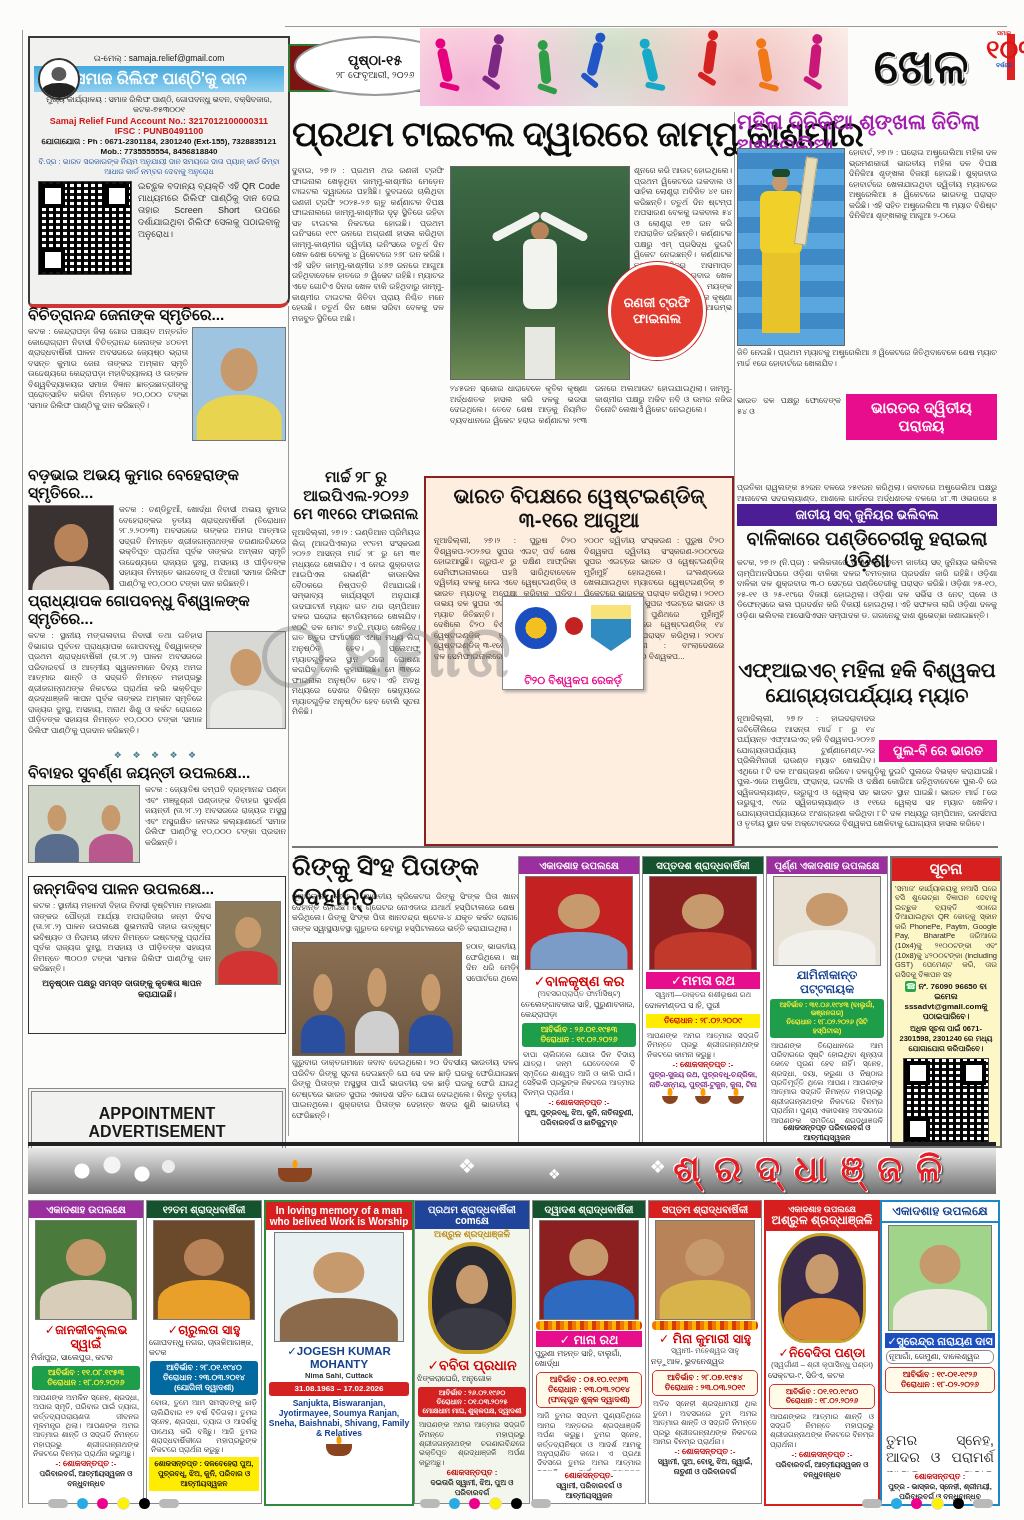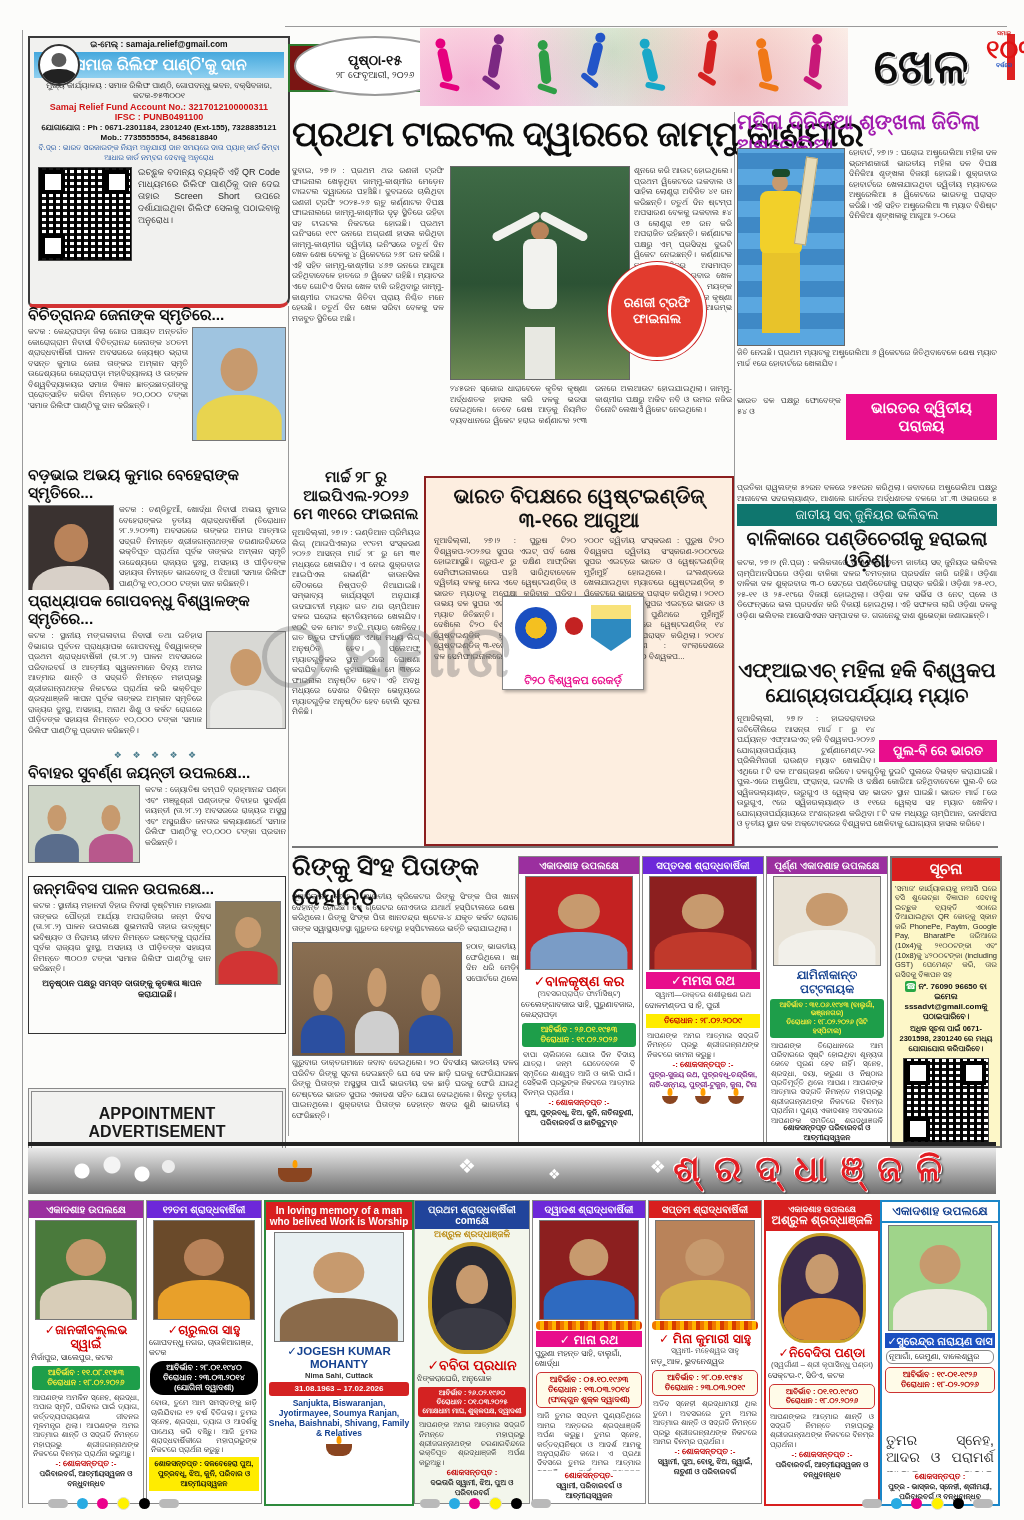--- a/index.html
+++ b/index.html
@@ -38,31 +38,31 @@
          box-shadow:0 0 0 1px #c22;z-index:5;}
   .pinkbox{background:#e80d8c;color:#fff;font-weight:bold;display:flex;flex-direction:column;
            justify-content:center;text-align:center;}
   
   .card{position:absolute;top:1200px;height:302px;background:#fff;border:1px solid #888;
         display:flex;flex-direction:column;overflow:hidden;}
   .mcard{position:absolute;top:856px;height:288px;background:#fff;border:1px solid #888;
         display:flex;flex-direction:column;overflow:hidden;}
   .ch{font-weight:bold;color:#fff;text-align:center;font-size:10px;padding:3px 1px;line-height:1.1;}
   .ch-purple{background:#9b2f9f;}
-  .ch-blue{background:#6d28d9;}
+  .ch-blue{background:#14532d;}
   .ch-red{background:#d81f1f;}
   .ch-navy{background:#21449b;}
   .nm{font-weight:bold;text-align:center;font-size:12.5px;line-height:1.15;padding:2px 1px 0;}
   .nm-red{color:#d00000;}
   .nm-blue{color:#14418f;}
   .sub{font-size:7.5px;text-align:center;color:#333;}
   .adr{font-size:8px;color:#111;padding:1px 2px;}
   .dbox{font-size:8px;font-weight:bold;text-align:center;margin:2px 3px;padding:2px;line-height:1.25;}
   .dbox-green{background:#1e9e4a;color:#ffef3a;border-radius:3px;}
-  .dbox-blue{background:#000000;color:#fff;border-radius:13px;}
+  .dbox-blue{background:#0369a1;color:#fff;border-radius:3px;}
   .dbox-red{background:#d42222;color:#fff;border-radius:3px;}
   .dbox-plain{border:1px solid #c33;color:#b00000;border-radius:5px;background:#fffbe8;}
   .bd{font-size:7.5px;text-align:justify;padding:1px 4px;line-height:1.25;color:#222;overflow:hidden;}
   .sh{font-size:8px;text-align:center;font-weight:bold;color:#c00000;}
   .fm{font-size:7.5px;text-align:center;font-weight:bold;color:#222;padding:0 2px 2px;}
   .fm-yellow{background:#ffec00;color:#111;margin:1px 2px;padding:2px;}
   .cph{margin:2px auto 1px;width:88%;height:98px;flex:none;}
   .garland{height:9px;margin:0 3px;flex:none;background:
      repeating-linear-gradient(90deg,#f07800 0 4px,#ffb400 4px 8px,#d83c00 8px 12px);border-radius:4px;}
   .diyarow{display:flex;justify-content:space-around;align-items:flex-end;padding:4px 10px 6px;}
@@ -87,21 +87,21 @@
 </head>
 <body>
 
 <div id="page">
 
   <div class="abs hairline" style="left:285px;top:26px;width:722px;height:1px;"></div>
   <div class="abs hairline" style="left:22px;top:30px;width:1px;height:1478px;"></div>
   <div class="abs" style="left:1007px;top:34px;width:8px;height:46px;background:#d22;"></div>
 
   <div class="abs" style="left:28px;top:36px;width:258px;height:266px;border:2px solid #3a3a3a;background:#f1f1ef;border-bottom:4px solid #d23333;border-radius:0 0 10px 6px;">
-    <div class="ctr" style="font-size:8.5px;font-weight:bold;padding-top:1px;">ଇ-ମେଲ୍ : samaja.relief@gmail.com</div>
+    <div class="ctr" style="font-size:8.5px;font-weight:normal;padding-top:15px;">ଇ-ମେଲ୍ : samaja.relief@gmail.com</div>
     <div style="position:relative;margin:2px 4px 0;background:linear-gradient(#45a8dd,#8fd0f0);color:#fff;font-weight:bold;font-size:16px;text-align:center;padding:4px 0;">
       <span class="pt noborder" style="--bg:#fff;--skin:#5a5a5a;--shirt:#222;position:absolute;left:4px;top:-8px;width:38px;height:38px;border-radius:50%;border:2px solid #333;"></span>
       <span>'ସମାଜ ରିଲିଫ ପାଣ୍ଠି'କୁ ଦାନ</span>
     </div>
     <div class="ctr" style="font-size:8px;padding:3px 6px 1px;">ମୁଖ୍ୟ କାର୍ଯ୍ୟାଳୟ : ସମାଜ ରିଲିଫ ପାଣ୍ଠି, ଗୋପବନ୍ଧୁ ଭବନ, ବକ୍ସିବଜାର, କଟକ-୭୫୩୦୦୧</div>
     <div class="ctr" style="font-size:9px;font-weight:bold;color:#d01515;">Samaj Relief Fund Account No.: 3217012100000311</div>
     <div class="ctr" style="font-size:9px;font-weight:bold;color:#d01515;">IFSC : PUNB0491100</div>
     <div class="ctr" style="font-size:8px;font-weight:bold;padding:1px 6px;">ଯୋଗାଯୋଗ : Ph : 0671-2301184, 2301240 (Ext-155), 7328835121  Mob.: 7735555554, 8456818840</div>
     <div class="ctr" style="font-size:7.5px;color:#134a9c;padding:0 6px;">ବି.ଦ୍ର : ଭାରତ ସରକାରଙ୍କ ନିୟମ ଅନୁଯାୟୀ ଦାନ ସମୟରେ ଦାତା ପ୍ୟାନ୍ କାର୍ଡ କିମ୍ବା ଆଧାର କାର୍ଡ ନମ୍ବର ଦେବାକୁ ଅନୁରୋଧ</div>
     <div style="display:flex;gap:6px;padding:4px 8px;">
@@ -248,21 +248,21 @@
   </div>
   <div class="abs b8 j" style="left:849px;top:148px;width:148px;height:196px;">ହୋବାର୍ଟ, ୨୭।୨ : ଘରୋଇ ଅଷ୍ଟ୍ରେଲିଆ ମହିଳା ଦଳ ଭ୍ରମଣକାରୀ ଭାରତୀୟ ମହିଳା ଦଳ ବିପକ୍ଷ ଦିନିକିଆ ଶୃଙ୍ଖଳା ବିଜୟୀ ହୋଇଛି। ଶୁକ୍ରବାର ହୋବାର୍ଟରେ ଖେଳାଯାଇଥିବା ଦ୍ୱିତୀୟ ମ୍ୟାଚରେ ଅଷ୍ଟ୍ରେଲିଆ ୫ ୱିକେଟରେ ଭାରତକୁ ପରାସ୍ତ କରିଛି। ଏହି ସହିତ ଅଷ୍ଟ୍ରେଲିଆ ୩ ମ୍ୟାଚ ବିଶିଷ୍ଟ ଦିନିକିଆ ଶୃଙ୍ଖଳାକୁ ଆଗୁଆ ୨-୦ରେ</div>
   <div class="abs b8 j" style="left:737px;top:348px;width:260px;height:44px;">ଜିତି ନେଇଛି। ପ୍ରଥମ ମ୍ୟାଚକୁ ଅଷ୍ଟ୍ରେଲିଆ ୬ ୱିକେଟରେ ଜିତିଥିବାବେଳେ ଶେଷ ମ୍ୟାଚ ମାର୍ଚ୍ଚ ୧ରେ ହୋବାର୍ଟରେ ଖେଳାଯିବ।</div>
   <div class="abs pinkbox" style="left:846px;top:394px;width:151px;height:46px;font-size:15px;">
     <span>ଭାରତର ଦ୍ୱିତୀୟ</span>
     <span>ପରାଜୟ</span>
   </div>
   <div class="abs b8 j" style="left:737px;top:396px;width:104px;height:44px;">ଭାରତ ଦଳ ପକ୍ଷରୁ ଫୋବେଙ୍କ ୫୪ ଓ</div>
   <div class="abs b8 j" style="left:737px;top:464px;width:260px;height:56px;margin-top:19px;">ପ୍ରତିକା ରାୱଲଙ୍କ ୫୨ରନ ବଳରେ ୨୫୧ରନ କରିଥିଲା। ଜବାବରେ ଅଷ୍ଟ୍ରେଲିଆ ପକ୍ଷରୁ ଆନାବେଲ ସଦରଲ୍ୟାଣ୍ଡ, ଆଶଲେ ଗାର୍ଡନର ଅର୍ଦ୍ଧଶତକ ବଳରେ ୪୮.୩ ଓଭରରେ ୫ ୱିକେଟ ହରାଇ ଲକ୍ଷ୍ୟ ହାସଲ କରିନେଇଥିଲା।</div>
 
-  <div class="abs ctr" style="left:737px;top:504px;width:260px;height:22px;background:#0f766e;color:#fff;font-weight:normal;font-size:13px;line-height:22px;">ଜାତୀୟ ସବ୍ ଜୁନିୟର ଭଲିବଲ</div>
+  <div class="abs ctr" style="left:737px;top:504px;width:260px;height:22px;background:#4c1d95;color:#fff;font-weight:bold;font-size:13px;line-height:22px;">ଜାତୀୟ ସବ୍ ଜୁନିୟର ଭଲିବଲ</div>
   <div class="abs ctr" style="left:737px;top:528px;width:260px;height:28px;font-size:19px;font-weight:bold;">ବାଳିକାରେ ପଣ୍ଡିଚେରୀକୁ ହରାଇଲା ଓଡ଼ିଶା</div>
   <div class="abs b8 j" style="left:737px;top:558px;width:260px;height:96px;">କଟକ, ୨୭।୨ (ନି.ପ୍ର) : କଲିକତାରେ ଚାଲିଥିବା ୪୬ତମ ଜାତୀୟ ସବ୍ ଜୁନିୟର ଭଲିବଲ ଚାମ୍ପିଅନସିପରେ ଓଡ଼ିଶା ବାଳିକା ଦଳର ଚମତ୍କାର ପ୍ରଦର୍ଶନ ଜାରି ରହିଛି। ଓଡ଼ିଶା ବାଳିକା ଦଳ ଶୁକ୍ରବାର ୩-୦ ସେଟ୍‌ରେ ପଣ୍ଡିଚେରୀକୁ ପରାସ୍ତ କରିଛି। ଓଡ଼ିଶା ୨୫-୧୦, ୨୫-୧୧ ଓ ୨୫-୧୯ରେ ବିଜୟୀ ହୋଇଥିଲା। ଓଡ଼ିଶା ଦଳ ସର୍ଭିସ ଓ ନେଟ୍ ପ୍ଲେ ଓ ଡିଫେନ୍ସରେ ଭଲ ପ୍ରଦର୍ଶନ କରି ବିଜୟୀ ହୋଇଥିଲା। ଏହି ସଫଳତା ଲାଗି ଓଡ଼ିଶା ଦଳକୁ ଓଡ଼ିଶା ଭଲିବଲ ଆସୋସିଏସନ ସମ୍ପାଦକ ଡ. ଗଗନେନ୍ଦୁ ଦାଶ ଶୁଭେଚ୍ଛା ଜଣାଇଛନ୍ତି।</div>
 
   <div class="abs ctr" style="left:737px;top:658px;width:260px;height:54px;font-size:20px;font-weight:bold;line-height:1.25;">
     <div>ଏଫ୍‌ଆଇଏଚ୍ ମହିଳା ହକି ବିଶ୍ୱକପ</div>
     <div>ଯୋଗ୍ୟତାପର୍ଯ୍ୟାୟ ମ୍ୟାଚ</div>
   </div>
   <div class="abs b8 j" style="left:737px;top:714px;width:260px;height:130px;">
     <span class="pinkbox" style="float:right;width:118px;height:22px;margin:26px 0 3px 4px;font-size:13px;line-height:22px;display:block;">ପୁଲ-ବି ରେ ଭାରତ</span>
     <span>ନୂଆଦିଲ୍ଲୀ, ୨୭।୨ : ହାଇଦରାବାଦର ଗଚିବୌଲିରେ ଆସନ୍ତା ମାର୍ଚ୍ଚ ୮ ରୁ ୧୪ ପର୍ଯ୍ୟନ୍ତ ଏଫ୍‌ଆଇଏଚ୍ ହକି ବିଶ୍ୱକପ-୨୦୨୬ ଯୋଗ୍ୟତାପର୍ଯ୍ୟାୟ ଟୁର୍ଣ୍ଣାମେଣ୍ଟ-୨ର ପ୍ରିଲିମିନାରୀ ରାଉଣ୍ଡ ମ୍ୟାଚ ଖେଳାଯିବ। ଏଥିରେ ୮ଟି ଦଳ ଅଂଶଗ୍ରହଣ କରିବେ। ଦଳଗୁଡ଼ିକୁ ଦୁଇଟି ପୁଲରେ ବିଭକ୍ତ କରାଯାଇଛି। ପୁଲ-ଏରେ ଅଷ୍ଟ୍ରିଆ, ଫ୍ରାନ୍ସ, ଇଟାଲି ଓ ଦକ୍ଷିଣ କୋରିଆ ରହିଥିବାବେଳେ ପୁଲ-ବି ରେ ସ୍ୱିଜରଲ୍ୟାଣ୍ଡ, ଉରୁଗୁଏ ଓ ୱେଲ୍ସ ସହ ଭାରତ ସ୍ଥାନ ପାଇଛି। ଭାରତ ମାର୍ଚ୍ଚ ୮ରେ ଉରୁଗୁଏ, ୯ରେ ସ୍ୱିଜରଲ୍ୟାଣ୍ଡ ଓ ୧୧ରେ ୱେଲ୍ସ ସହ ମ୍ୟାଚ ଖେଳିବ। ଯୋଗ୍ୟତାପର୍ଯ୍ୟାୟରେ ଅଂଶଗ୍ରହଣ କରିଥିବା ୮ଟି ଦଳ ମଧ୍ୟରୁ ଚାମ୍ପିଆନ, ରନର୍ସଅପ ଓ ତୃତୀୟ ସ୍ଥାନ ଦଳ ଅକ୍ଟୋବରରେ ବିଶ୍ୱକପ ଖେଳିବାକୁ ଯୋଗ୍ୟତା ହାସଲ କରିବେ।</span>

